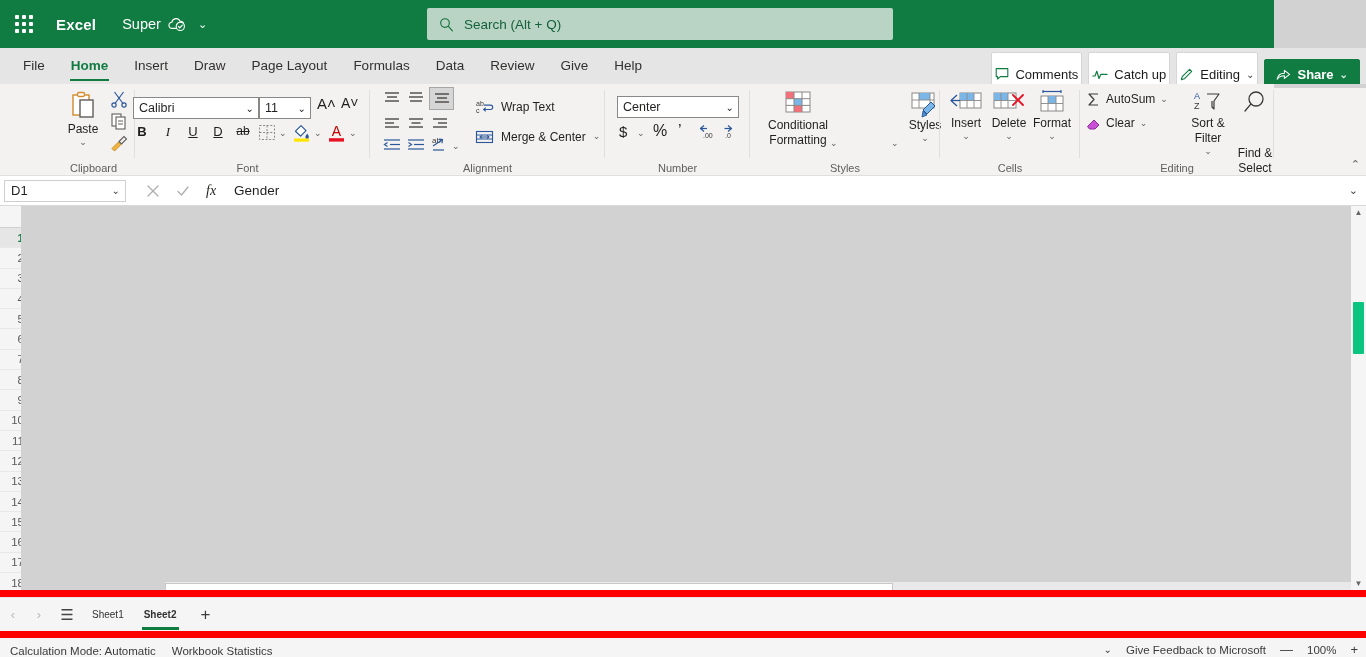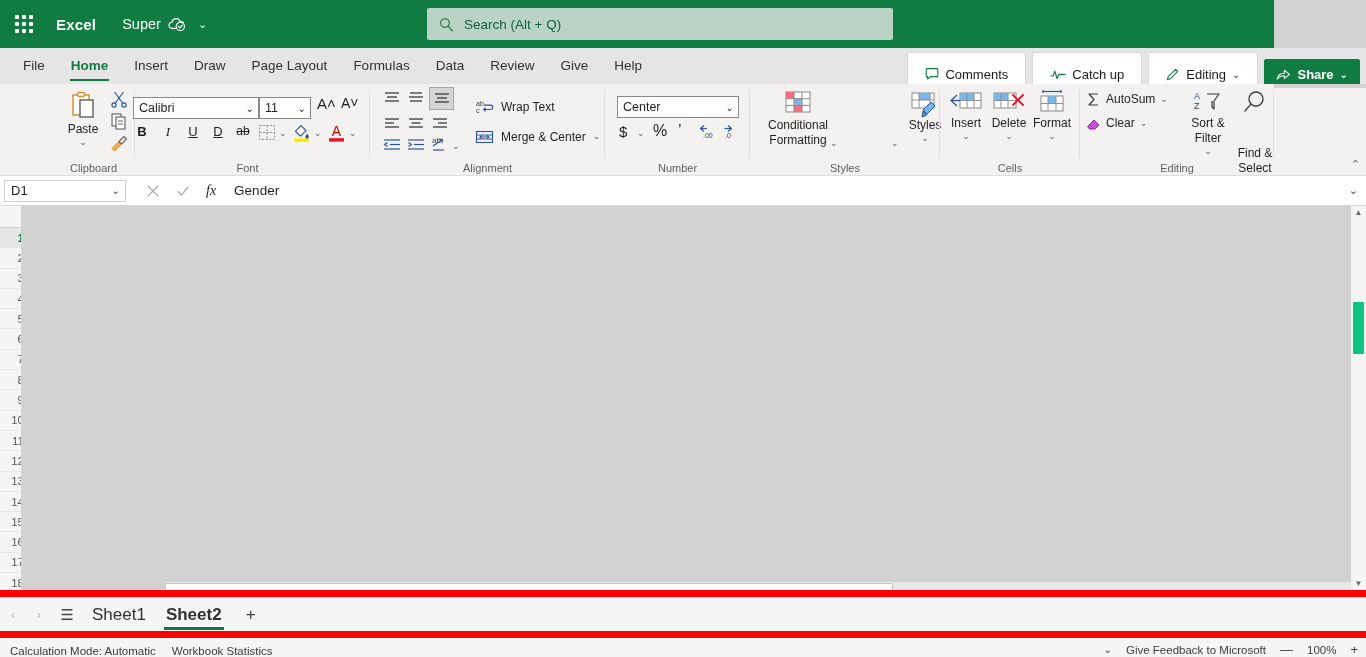--- a/index.html
+++ b/index.html
@@ -62,21 +62,21 @@
   .rtab.active { font-weight: 600; color: #107c41; }
   .rtab.active::after {
     content: ""; position: absolute; left: 12px; right: 12px; bottom: 2px;
     height: 2.5px; background: #107c41;
   }
   .tabright {
     position: absolute; right: 6px; top: 4px; display: flex; align-items: center; gap: 6px;
   }
   .obtn {
     height: 44px; border: 1px solid #d6d6d6; background: #fff; border-radius: 2px;
-    display: flex; align-items: center; gap: 6px; padding: 0 17px;
+    display: flex; align-items: center; gap: 6px; padding: 0 3px;
     font-size: 13px; color: #1a1a1a; cursor: pointer;
   }
   .obtn.share {
     background: #107c41; color: #fff; border-color: #107c41; font-weight: 700;
     height: 30px; padding: 0 11px;
   }
   .obtn .chv { font-size: 10px; opacity: .85; }
 
   
   .ribbon {
@@ -189,21 +189,21 @@
   
   .sheettabs {
     position: absolute; left: 0; top: 597px; width: 1366px; height: 34px;
     background: #f5f5f5; display: flex; align-items: center;
     border-top: 1px solid #e4e4e4;
   }
   .navarrow { width: 26px; text-align: center; font-size: 13px; color: #b9b9b9; cursor: pointer; }
   .allsheets { width: 30px; text-align: center; font-size: 15px; color: #444; cursor: pointer; }
   .stab {
     height: 34px; display: flex; align-items: center; padding: 8px 10px;
-    font-size: 17px; color: #323130; cursor: pointer; position: relative;
+    font-size: 10px; color: #323130; cursor: pointer; position: relative;
   }
   .stab.active { font-weight: 700; }
   .stab.active::after {
     content: ""; position: absolute; left: 8px; right: 8px; bottom: 2px;
     height: 3px; background: #107c41;
   }
   .addsheet { margin-left: 6px; font-size: 17px; color: #3c3c3c; cursor: pointer; padding: 0 8px; }
 
   
   .statusbar {

